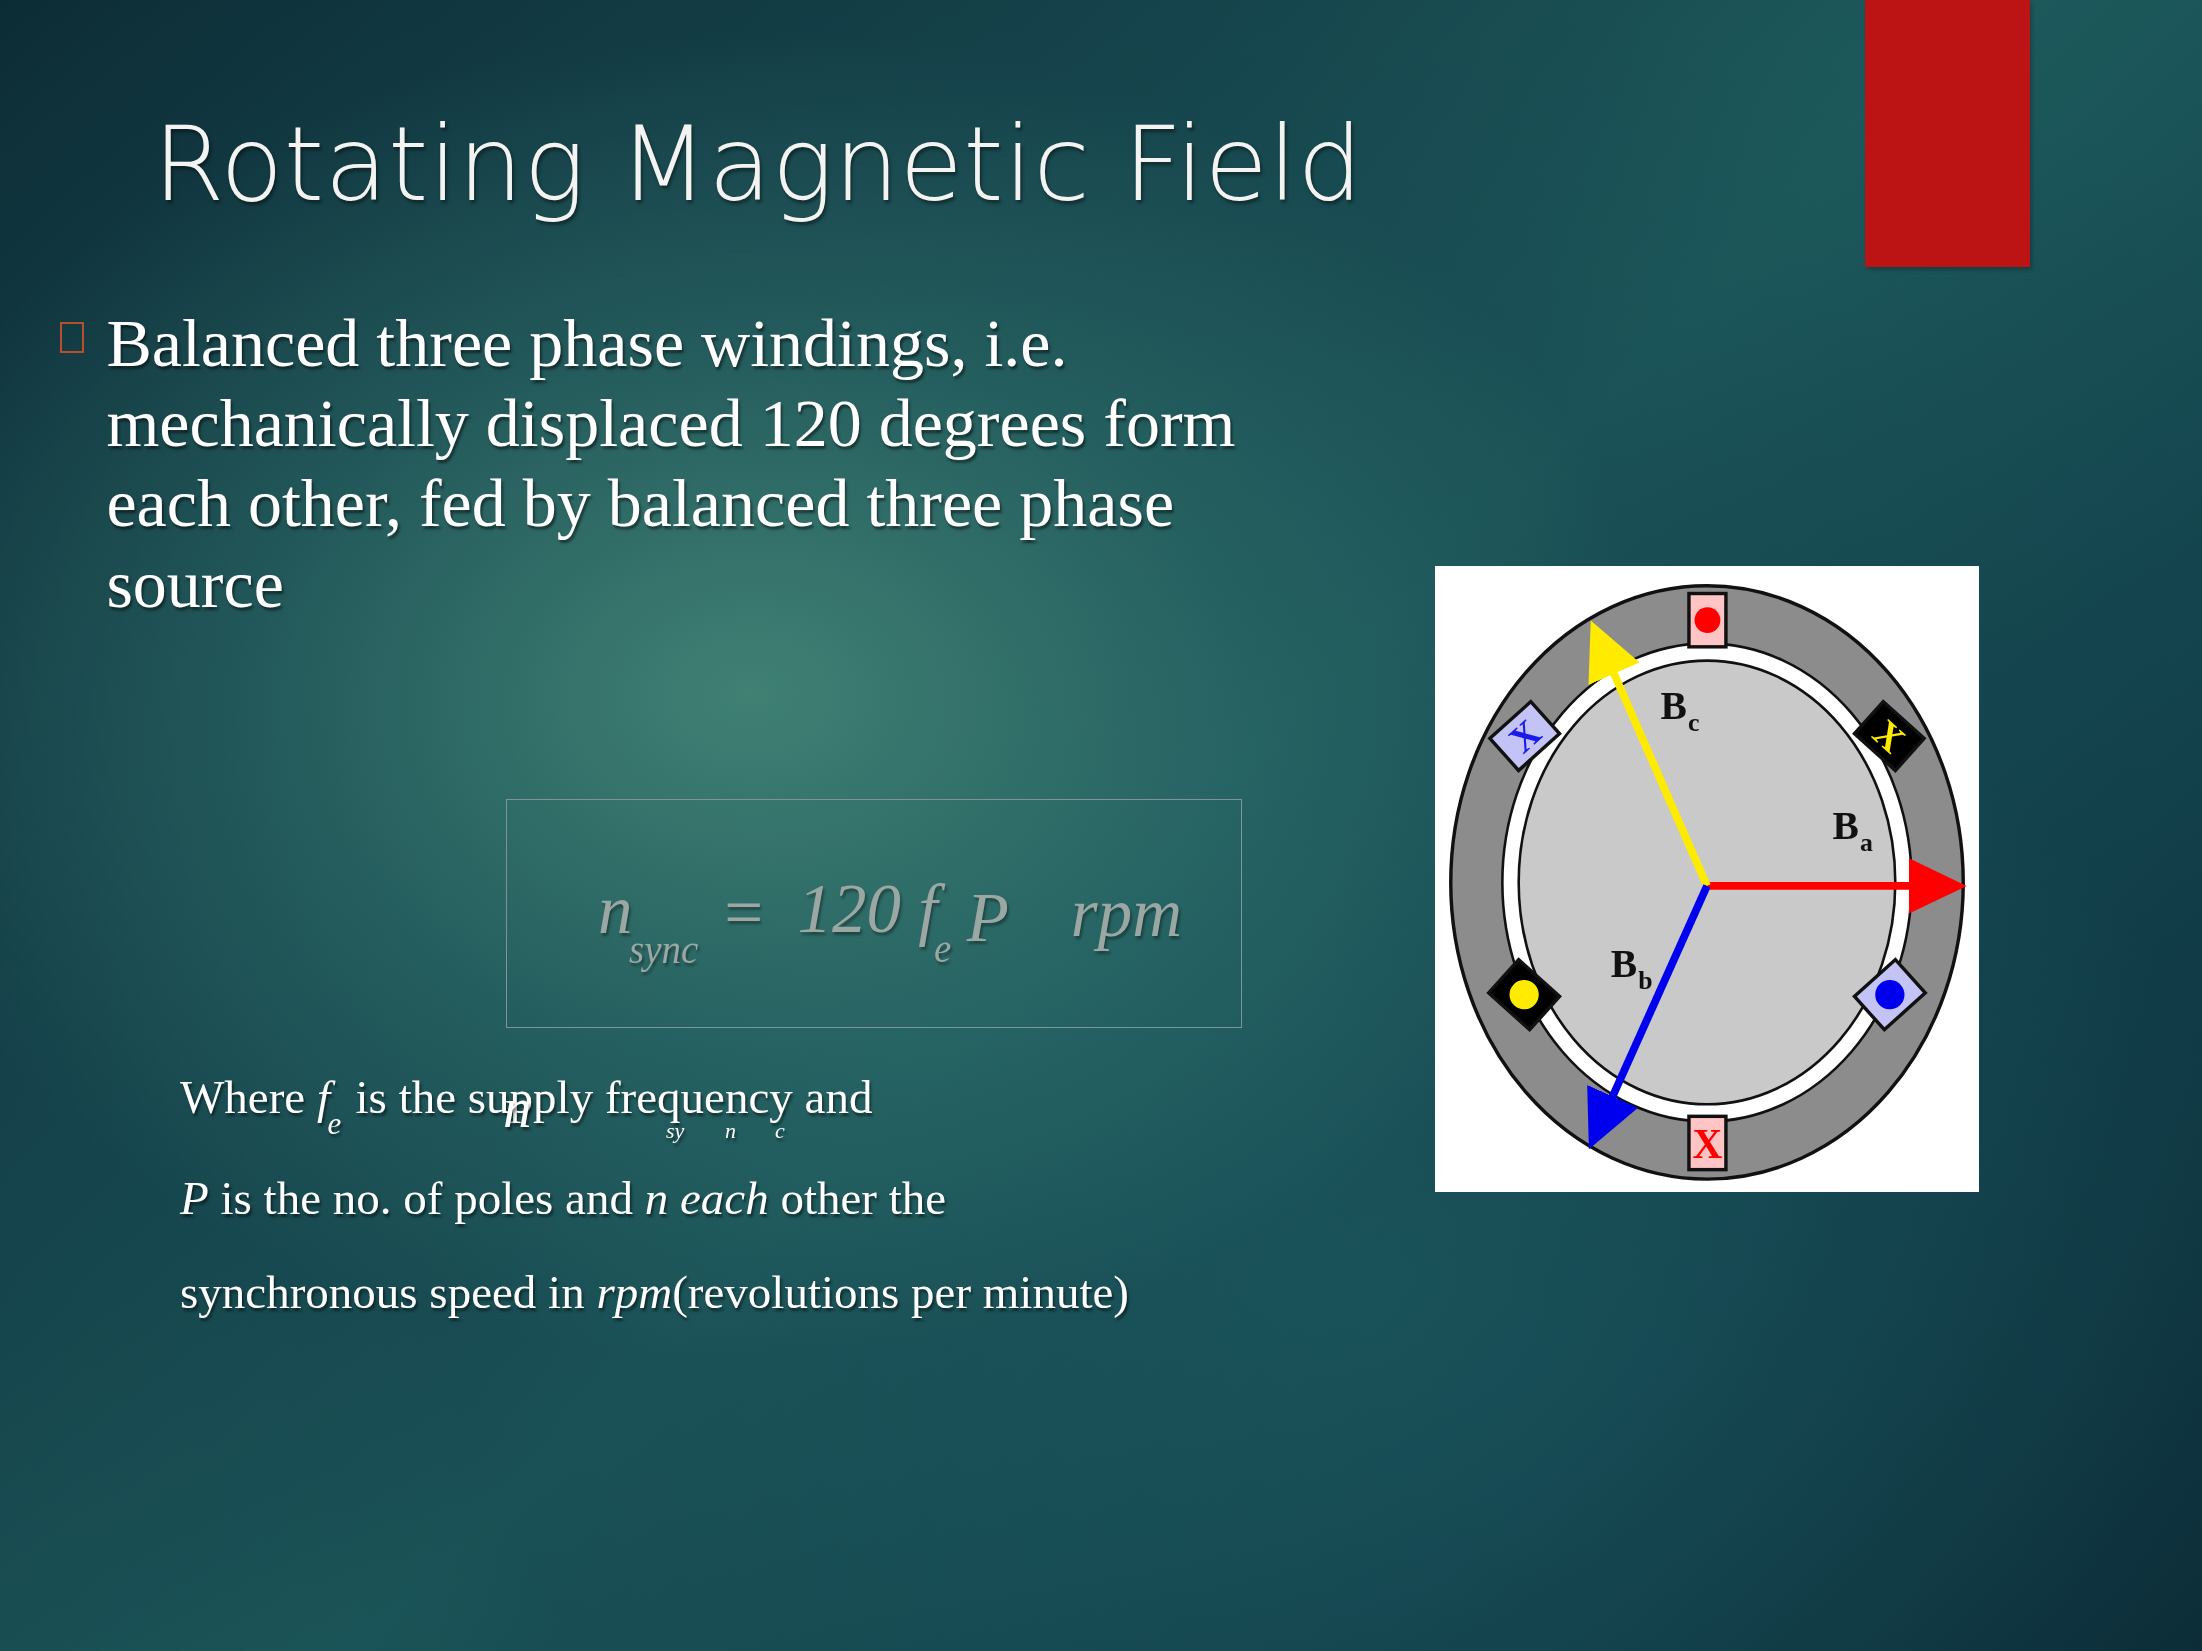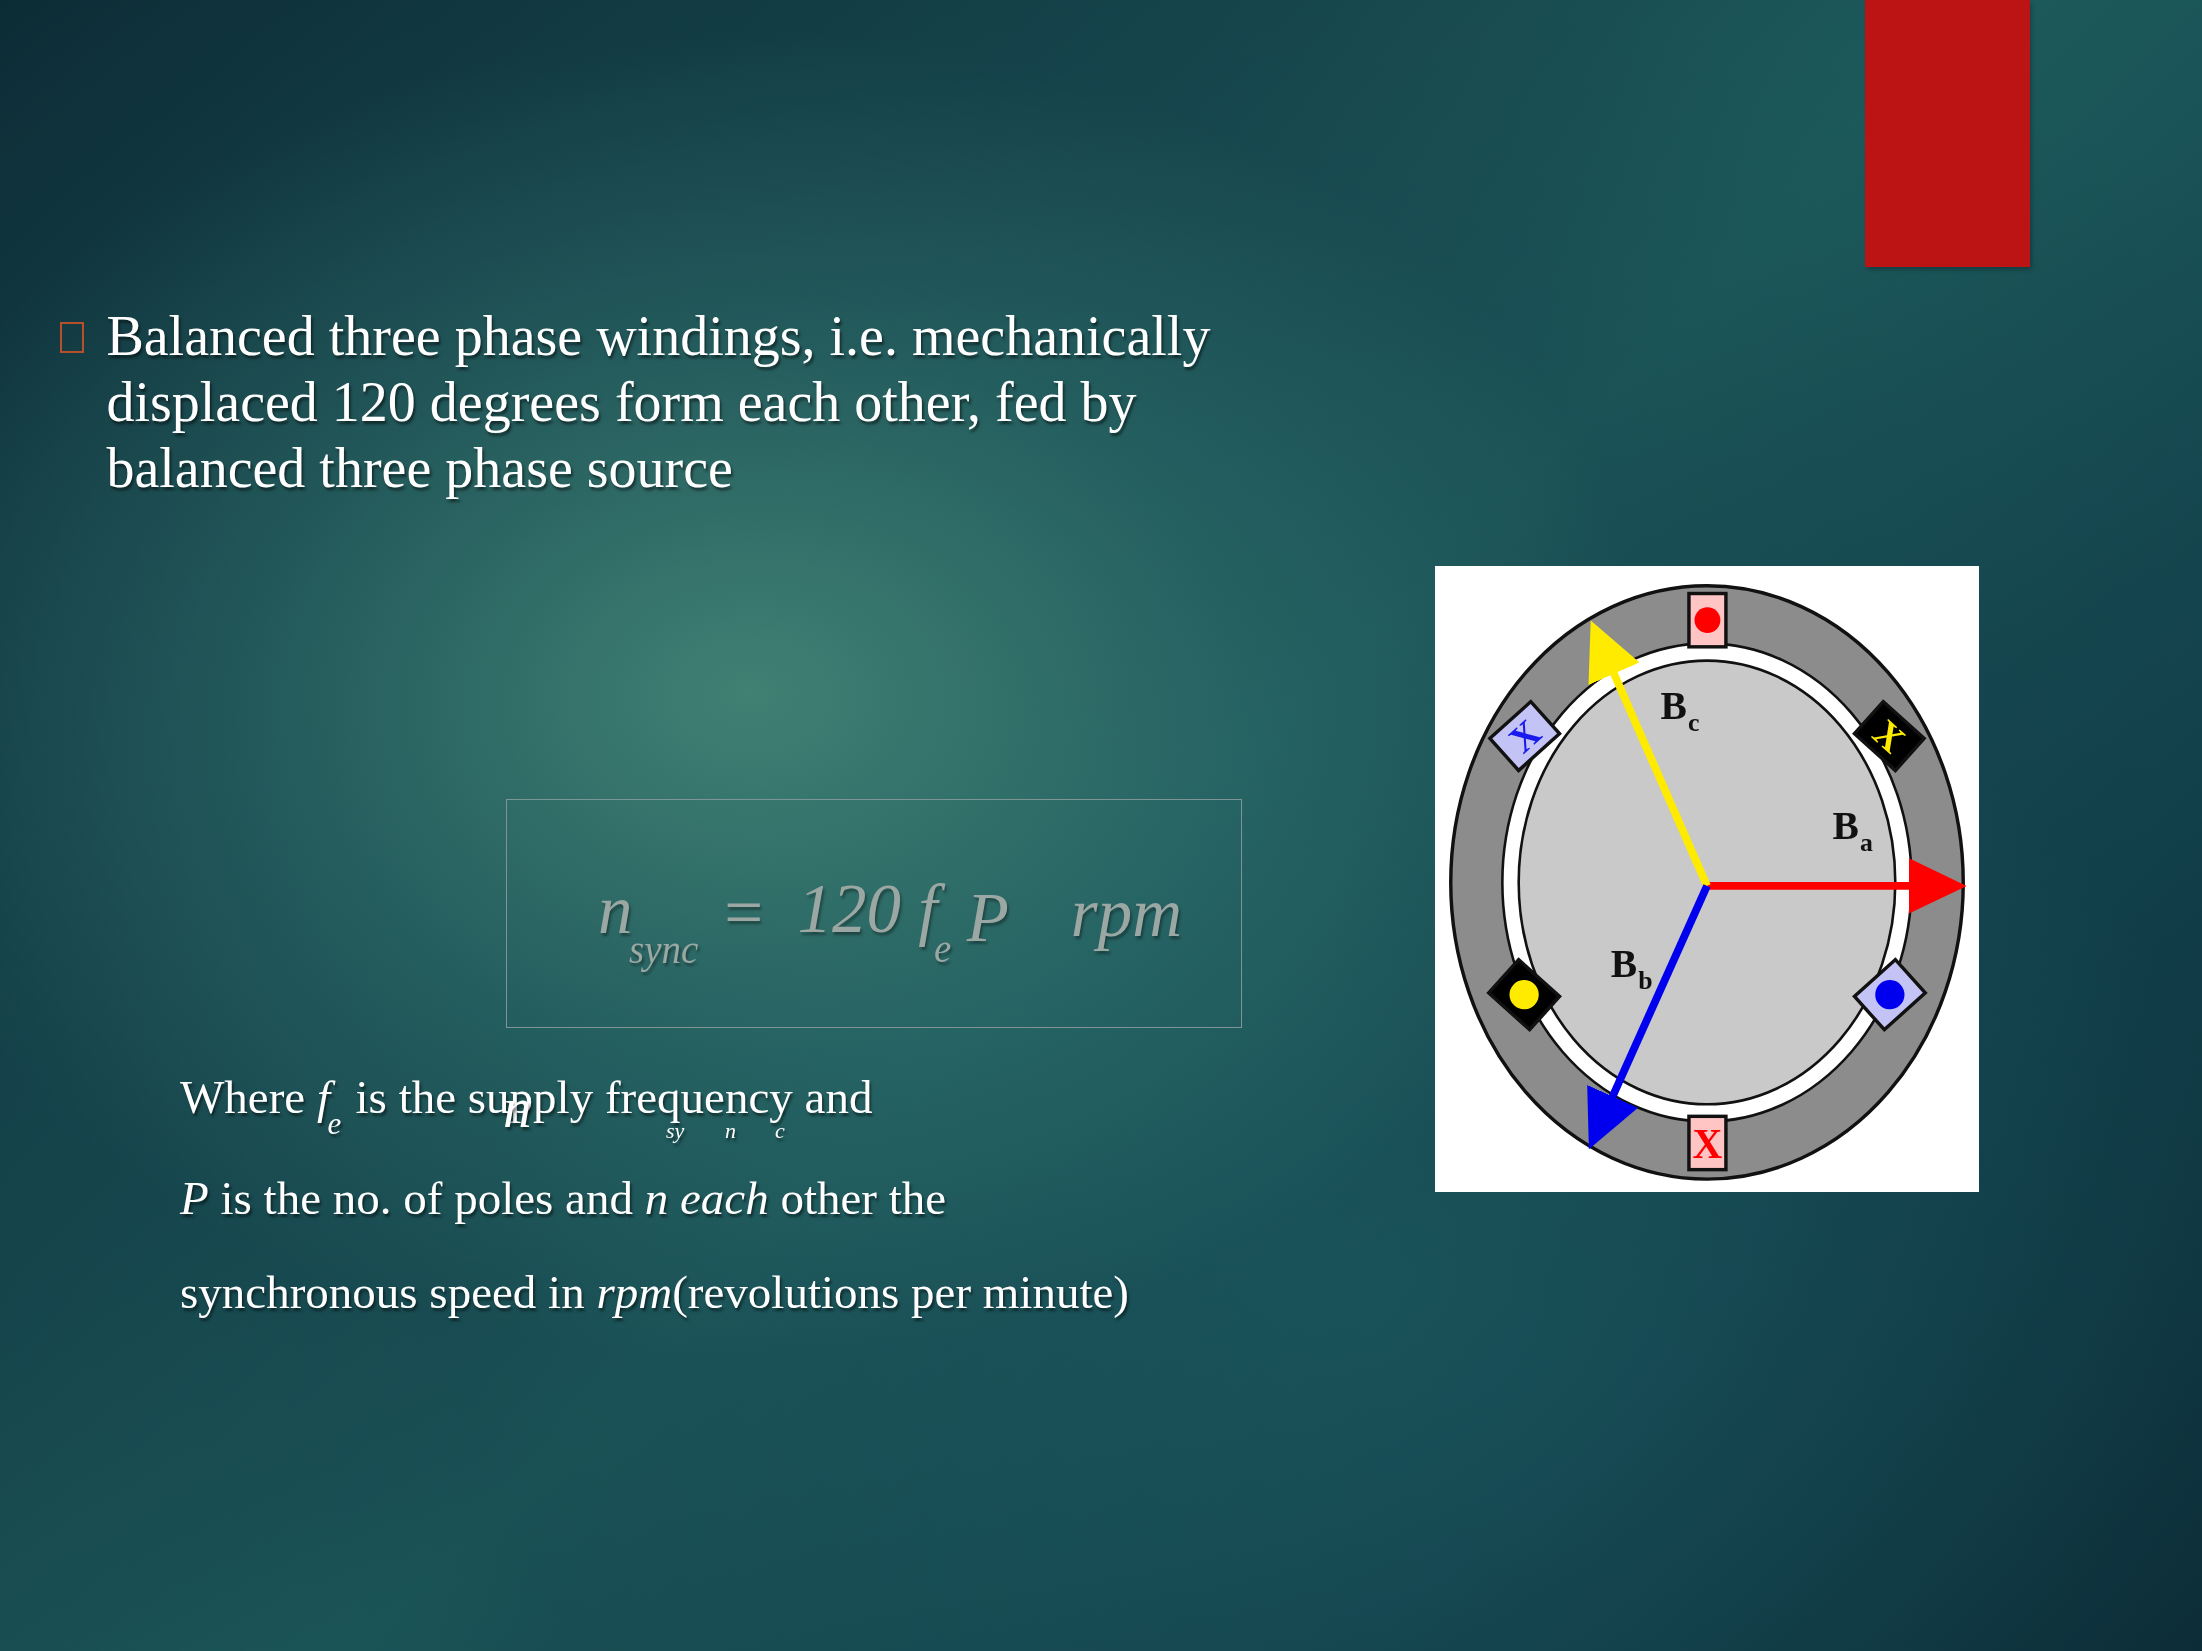--- a/index.html
+++ b/index.html
@@ -69,21 +69,21 @@
     width: 24px;
     height: 31px;
     border: 2.6px solid #b5502a;
     margin-top: 19px;
     margin-right: 22.4px;
     box-sizing: border-box;
   }
   .bullet-text {
     flex: 1 1 auto;
     font-family: "Liberation Serif", serif;
-    font-size: 56px;
+    font-size: 68px;
     line-height: 1.18;
     color: #ffffff;
     text-shadow: 1.7px 2.6px 2.6px rgba(0,0,0,0.5);
   }
 
   
   #formula-box {
     position: absolute;
     left: 506px;
     top: 799px;
@@ -199,20 +199,21 @@
   }
   #diagram svg { display: block; width: 100%; height: 100%; }
 </style>
 </head>
 <body>
 
 <div id="slide">
 
   <div id="accent-bar"></div>
 
+  <div id="title">Rotating Magnetic Field</div>
 
   <div id="bullets">
 
     <div class="bullet-row">
       <div class="bullet-marker"></div>
       <div class="bullet-text">Balanced three phase windings, i.e. mechanically displaced 120 degrees form each other, fed by balanced three phase source</div>
     </div>
 
 
   </div>

